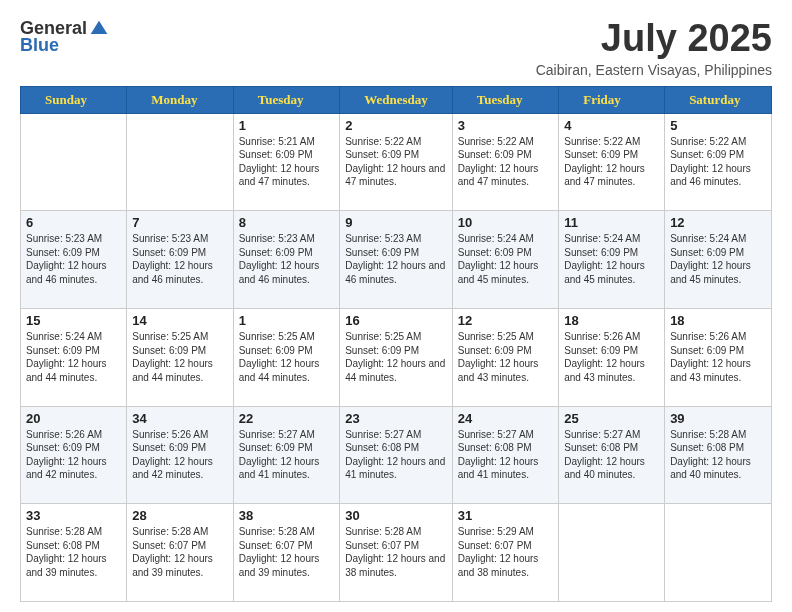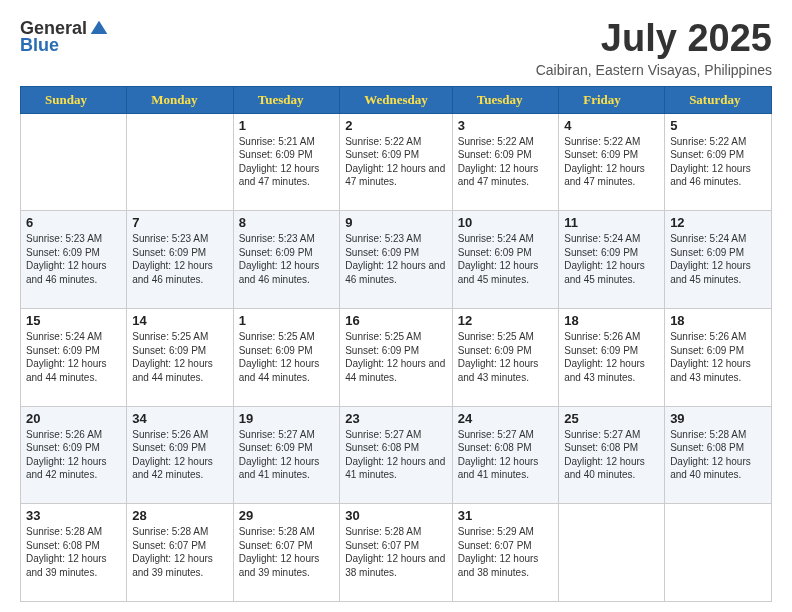--- a/index.html
+++ b/index.html
@@ -227,21 +227,21 @@
         <tr>
           <td class="row-shade">
             <span class="day-num">20</span>
             <div class="day-info">Sunrise: 5:26 AM<br>Sunset: 6:09 PM<br>Daylight: 12 hours and 42 minutes.</div>
           </td>
           <td class="row-shade">
             <span class="day-num">34</span>
             <div class="day-info">Sunrise: 5:26 AM<br>Sunset: 6:09 PM<br>Daylight: 12 hours and 42 minutes.</div>
           </td>
           <td class="row-shade">
-            <span class="day-num">19</span>
+            <span class="day-num">22</span>
             <div class="day-info">Sunrise: 5:27 AM<br>Sunset: 6:09 PM<br>Daylight: 12 hours and 41 minutes.</div>
           </td>
           <td class="row-shade">
             <span class="day-num">23</span>
             <div class="day-info">Sunrise: 5:27 AM<br>Sunset: 6:08 PM<br>Daylight: 12 hours and 41 minutes.</div>
           </td>
           <td class="row-shade">
             <span class="day-num">24</span>
             <div class="day-info">Sunrise: 5:27 AM<br>Sunset: 6:08 PM<br>Daylight: 12 hours and 41 minutes.</div>
           </td>
@@ -257,21 +257,21 @@
         <tr>
           <td class="row-white">
             <span class="day-num">33</span>
             <div class="day-info">Sunrise: 5:28 AM<br>Sunset: 6:08 PM<br>Daylight: 12 hours and 39 minutes.</div>
           </td>
           <td class="row-white">
             <span class="day-num">28</span>
             <div class="day-info">Sunrise: 5:28 AM<br>Sunset: 6:07 PM<br>Daylight: 12 hours and 39 minutes.</div>
           </td>
           <td class="row-white">
-            <span class="day-num">29</span>
+            <span class="day-num">38</span>
             <div class="day-info">Sunrise: 5:28 AM<br>Sunset: 6:07 PM<br>Daylight: 12 hours and 39 minutes.</div>
           </td>
           <td class="row-white">
             <span class="day-num">30</span>
             <div class="day-info">Sunrise: 5:28 AM<br>Sunset: 6:07 PM<br>Daylight: 12 hours and 38 minutes.</div>
           </td>
           <td class="row-white">
             <span class="day-num">31</span>
             <div class="day-info">Sunrise: 5:29 AM<br>Sunset: 6:07 PM<br>Daylight: 12 hours and 38 minutes.</div>
           </td>

